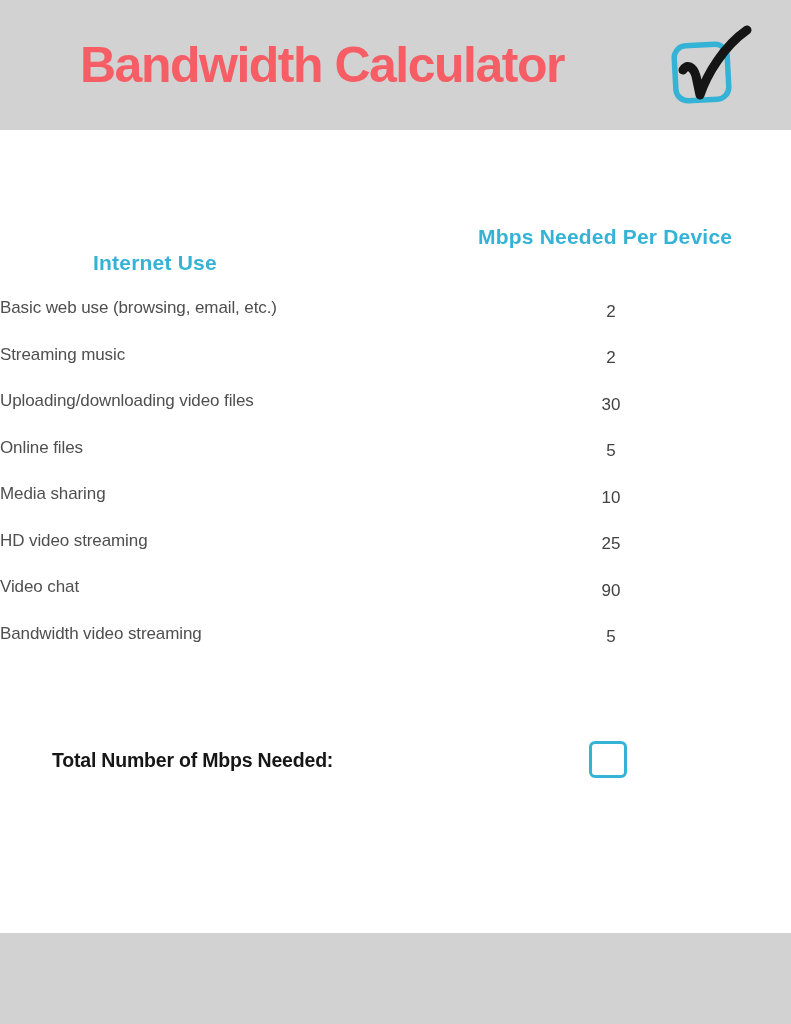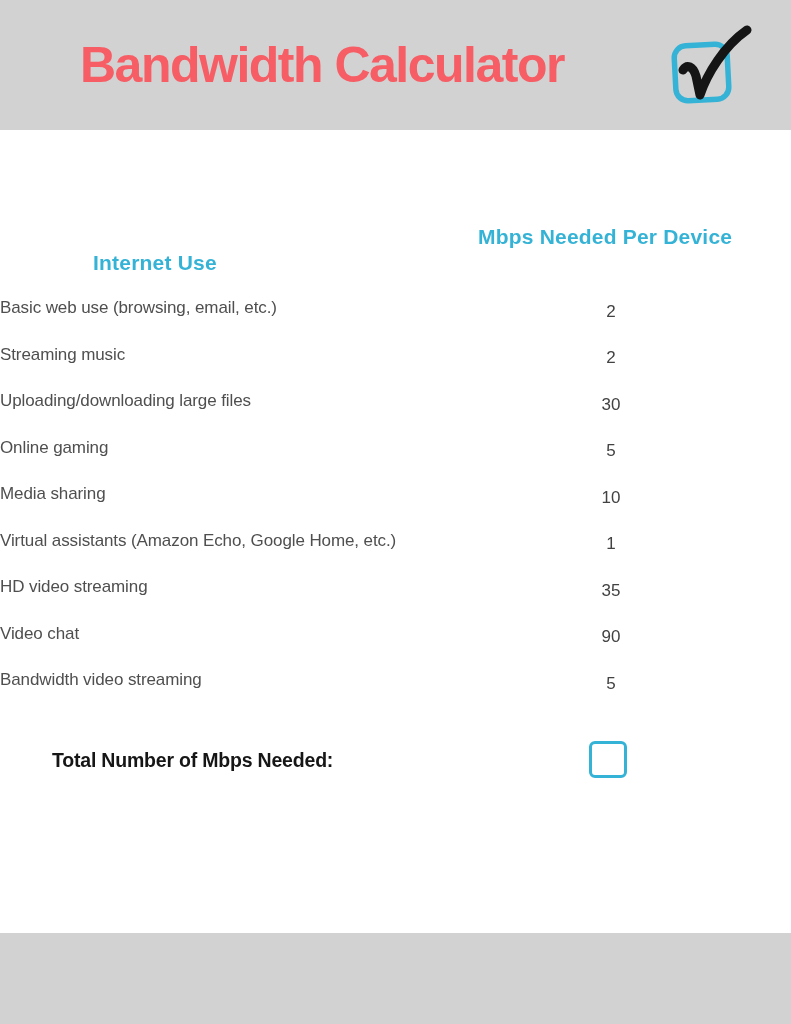--- a/index.html
+++ b/index.html
@@ -139,42 +139,38 @@
           <span class="row-label">Basic web use (browsing, email, etc.)</span>
           <span class="row-value">2</span>
         </div>
 
         <div class="row">
           <span class="row-label">Streaming music</span>
           <span class="row-value">2</span>
         </div>
 
         <div class="row">
-          <span class="row-label">Uploading/downloading large files</span>
+          <span class="row-label">Uploading/downloading video files</span>
           <span class="row-value">30</span>
         </div>
 
         <div class="row">
-          <span class="row-label">Online gaming</span>
+          <span class="row-label">Online files</span>
           <span class="row-value">5</span>
         </div>
 
         <div class="row">
           <span class="row-label">Media sharing</span>
           <span class="row-value">10</span>
         </div>
 
-        <div class="row">
-          <span class="row-label">Virtual assistants (Amazon Echo, Google Home, etc.)</span>
-          <span class="row-value">1</span>
-        </div>
 
         <div class="row">
           <span class="row-label">HD video streaming</span>
-          <span class="row-value">35</span>
+          <span class="row-value">25</span>
         </div>
 
         <div class="row">
           <span class="row-label">Video chat</span>
           <span class="row-value">90</span>
         </div>
 
         <div class="row">
           <span class="row-label">Bandwidth video streaming</span>
           <span class="row-value">5</span>

